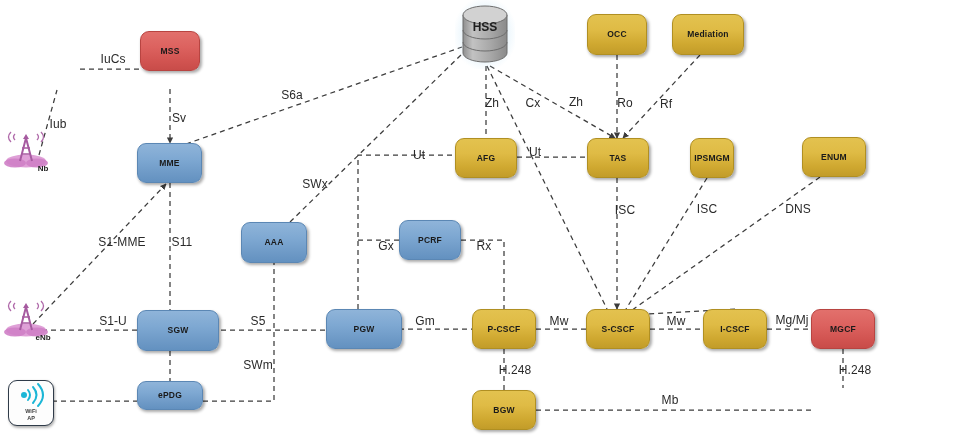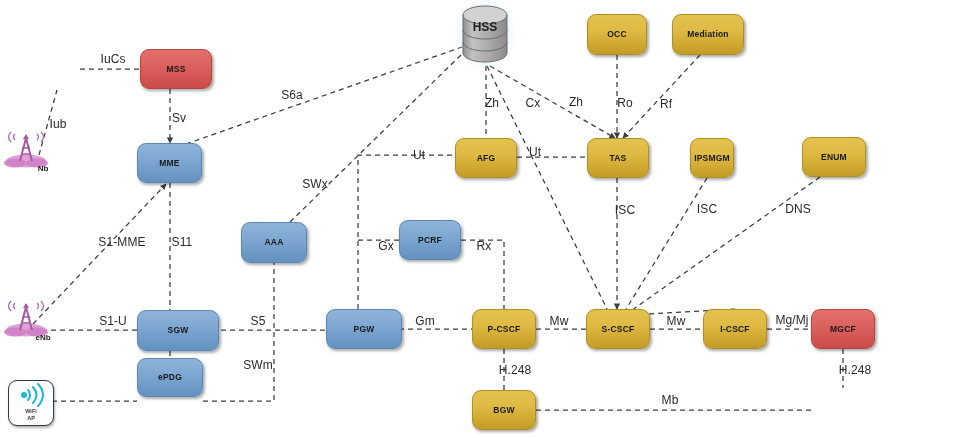--- a/index.html
+++ b/index.html
@@ -149,21 +149,21 @@
   <div class="edge-label" style="left:484px;top:246px">Rx</div>
   <div class="edge-label" style="left:425px;top:321px">Gm</div>
   <div class="edge-label" style="left:559px;top:321px">Mw</div>
   <div class="edge-label" style="left:676px;top:321px">Mw</div>
   <div class="edge-label" style="left:792px;top:320px">Mg/Mj</div>
   <div class="edge-label" style="left:515px;top:370px">H.248</div>
   <div class="edge-label" style="left:855px;top:370px">H.248</div>
   <div class="edge-label" style="left:670px;top:400px">Mb</div>
 
 
-  <div class="node red" style="left:140px;top:49px;width:72px;height:40px">
+  <div class="node red" style="left:140px;top:31px;width:60px;height:40px">
     <span>MSS</span>
     </div>
 
   <div class="node blue" style="left:137px;top:143px;width:65px;height:40px">
     <span>MME</span>
     </div>
 
   <div class="db" style="left:459px;top:3px">
     <div class="glow"></div>
     <svg width="52" height="62" viewBox="0 0 52 62" xmlns="http://www.w3.org/2000/svg">
@@ -232,21 +232,21 @@
     </div>
 
   <div class="node gold" style="left:703px;top:309px;width:64px;height:40px">
     <span>I-CSCF</span>
     </div>
 
   <div class="node red" style="left:811px;top:309px;width:64px;height:40px">
     <span>MGCF</span>
     </div>
 
-  <div class="node blue" style="left:137px;top:358px;width:66px;height:39px">
+  <div class="node blue" style="left:137px;top:381px;width:66px;height:29px">
     <span>ePDG</span>
     </div>
 
   <div class="node gold" style="left:472px;top:390px;width:64px;height:40px">
     <span>BGW</span>
     </div>
 
 
   <div class="tower" style="left:0px;top:128px">
     <svg width="58" height="40" viewBox="0 0 58 40" xmlns="http://www.w3.org/2000/svg">

